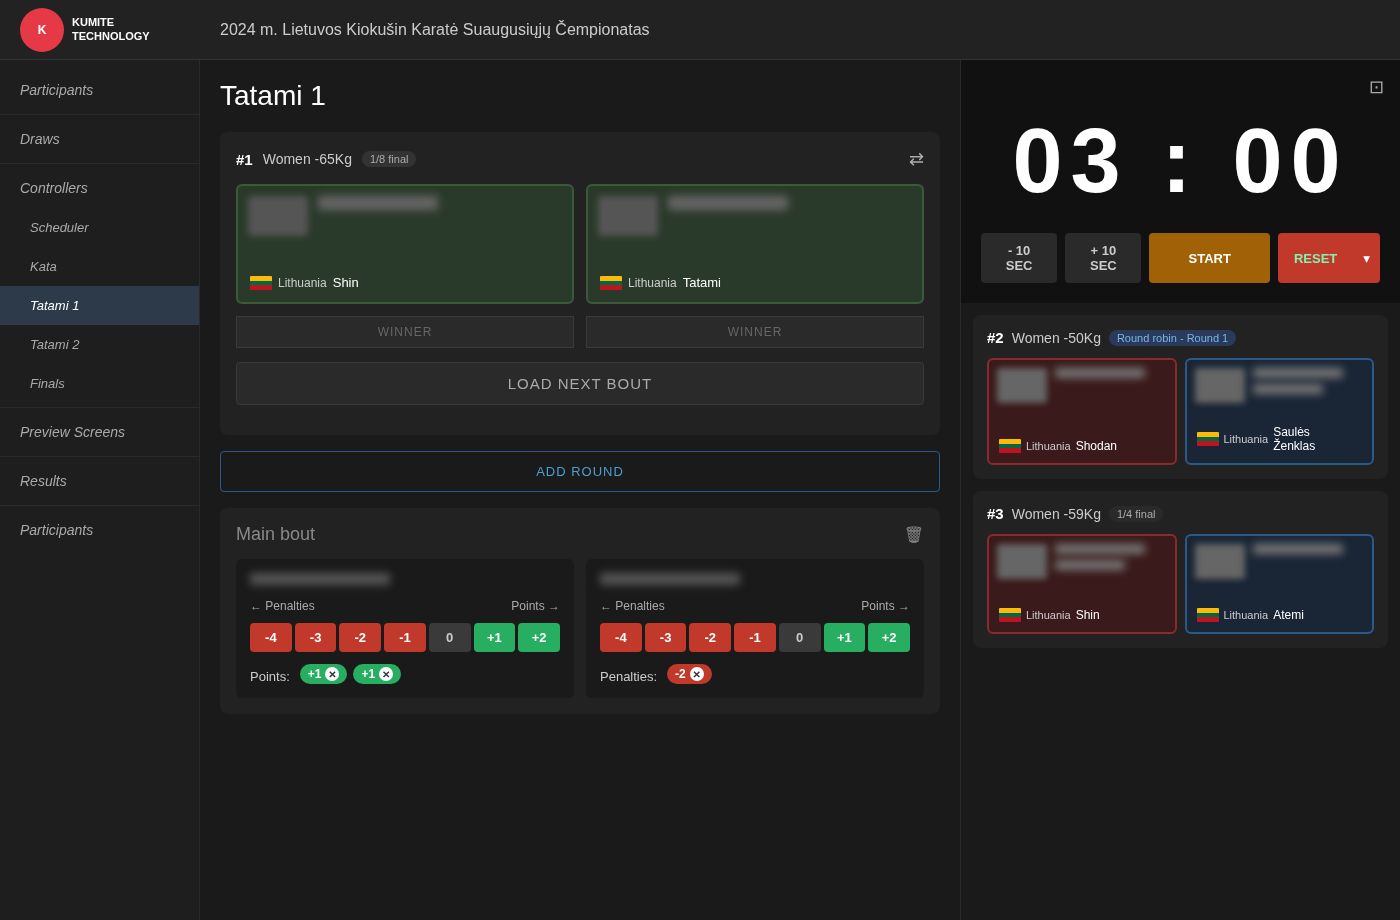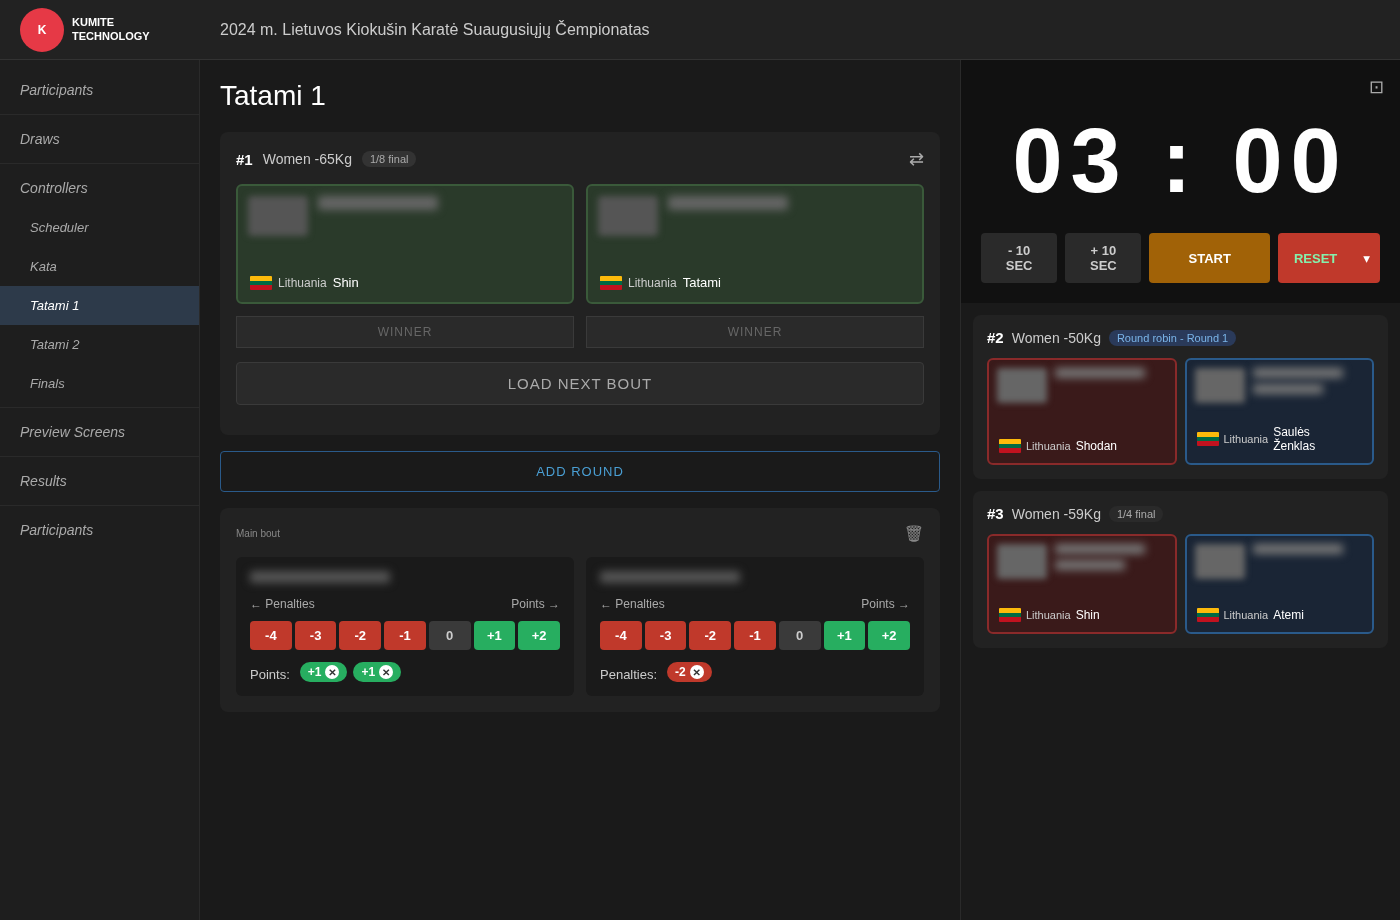--- a/index.html
+++ b/index.html
@@ -47,21 +47,21 @@
     .winner-row { display: flex; gap: 12px; margin-bottom: 14px; }
     .winner-btn { flex: 1; background: #2a2a2a; border: 1px solid #3a3a3a; color: #666; padding: 8px; text-align: center; border-radius: 0; font-size: 12px; letter-spacing: 1px; cursor: pointer; }
 
     .load-next-btn { width: 100%; background: #2a2a2a; border: 1px solid #3a3a3a; color: #aaa; padding: 12px; text-align: center; border-radius: 4px; font-size: 15px; letter-spacing: 1px; cursor: pointer; margin-bottom: 14px; }
 
     .add-round-btn { width: 100%; background: transparent; border: 1px solid #2a5a8a; color: #4a9fd4; padding: 12px; text-align: center; border-radius: 4px; font-size: 13px; letter-spacing: 1px; cursor: pointer; margin-bottom: 16px; }
 
     
     .main-bout { background: #222; border-radius: 8px; padding: 16px; }
     .main-bout-header { display: flex; justify-content: space-between; align-items: center; margin-bottom: 14px; }
-    .main-bout-title { color: #888; font-size: 10px; }
+    .main-bout-title { color: #888; font-size: 18px; }
     .delete-icon { color: #888; cursor: pointer; font-size: 16px; }
 
     .scoring-row { display: flex; gap: 12px; }
     .scoring-card { flex: 1; background: #1a1a1a; border-radius: 6px; padding: 14px; }
     .scorer-name-blurred { width: 140px; height: 12px; background: #555; border-radius: 3px; filter: blur(4px); margin-bottom: 14px; }
     .penalties-points-row { display: flex; justify-content: space-between; align-items: center; margin-bottom: 10px; }
     .penalties-label { color: #aaa; font-size: 12px; }
     .points-label { color: #aaa; font-size: 12px; }
 
     .score-btns { display: flex; gap: 3px; margin-bottom: 12px; }

